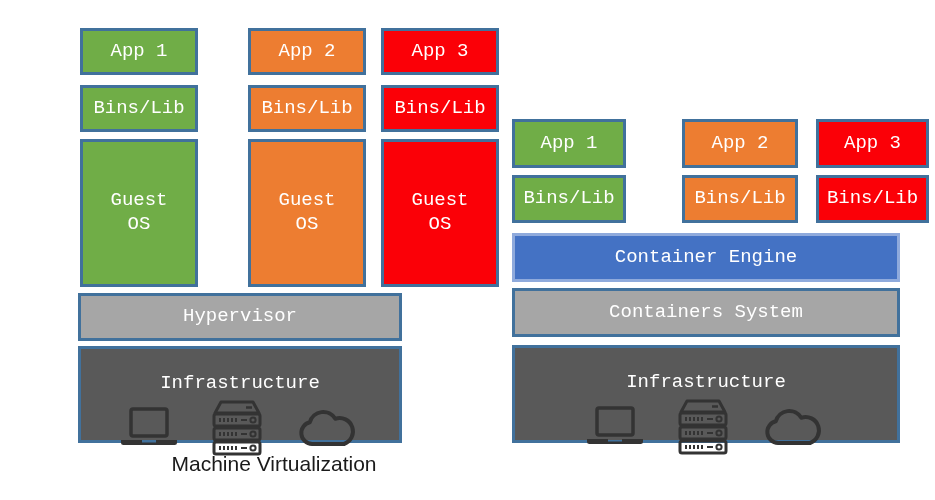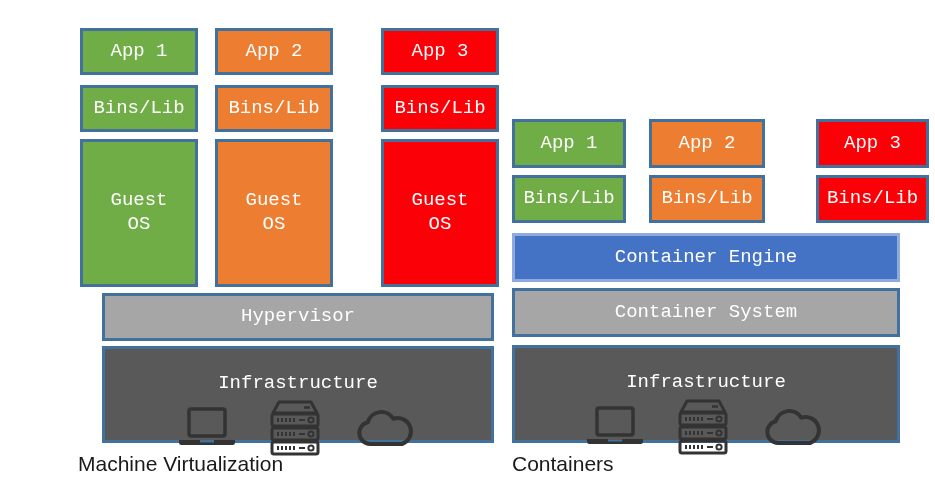--- a/index.html
+++ b/index.html
@@ -9,47 +9,47 @@
     position:relative; width:935px; height:500px; background:#fff; overflow:hidden;
   }
   .box {
     position:absolute;
     border:3px solid var(--border);
     color:var(--text_light);
     display:flex; align-items:center; justify-content:center;
     font-size:19px; text-align:center; line-height:1.25;font-family:Liberation Mono, monospace;
   }
   .green  { background:var(--green); }
-  .orange { background:var(--orange); }
+  .orange { background:var(--orange);margin-left:33px; }
   .red    { background:var(--red);margin-left:29px; }
   .guest .label { white-space:pre-line; }
   .bar-hyper, .bar-os { background:var(--light_gray); }
   .bar-engine { background:var(--blue); border-color:var(--engine_border);align-items:center; }
   .infra {
     background:var(--dark_gray);
     flex-direction:column; justify-content:flex-start;
     padding-top:23px;
   }
   .infra-label { font-size:19px; color:var(--text_light); }
   .icon-row {
     display:flex; align-items:center; gap:32px; margin-top:4px;
   }
   .icon-row svg { display:block; }
   .diagram-title {
-    position:absolute; 
+    position:absolute; text-align:center;
     font-size:21px; color:var(--text_dark);
   }
   
   .l-c1 { left:80px;  width:118px; }
   .l-c2 { left:215px; width:118px; }
   .l-c3 { left:352px; width:118px; }
   .l-app   { top:28px;  height:47px; }
   .l-bins  { top:85px;  height:47px; }
   .l-guest { top:139px; height:148px; }
-  .l-bar   { left:78px; width:392px;margin-left:24px; }
+  .l-bar   { left:78px; width:324px; }
   .l-hyper { top:293px; height:48px; }
   .l-infra { top:346px; height:97px; }
   .l-title { left:78px; width:392px; top:452px; }
   
   .r-c1 { left:512px; width:114px; }
   .r-c2 { left:649px; width:116px; }
   .r-c3 { left:787px; width:113px; }
   .r-app  { top:119px; height:49px; }
   .r-bins { top:175px; height:48px; }
   .r-bar  { left:512px; width:388px; }
@@ -178,21 +178,21 @@
       <span class="label">Bins/Lib</span>
     </div>
   <div class="box red r-c3 r-bins">
       <span class="label">Bins/Lib</span>
     </div>
 
   <div class="box bar-engine r-bar r-engine">
       <span class="label">Container Engine</span>
     </div>
   <div class="box bar-os r-bar r-os">
-      <span class="label">Container System</span>
+      <span class="label">Containers System</span>
     </div>
 
   <div class="box infra r-bar r-infra">
     <span class="infra-label">Infrastructure</span>
     <div class="icon-row">
       <span>
         <svg width="58" height="44" viewBox="0 0 58 44">
           <rect x="11" y="3" width="36" height="27" rx="2" fill="none" stroke="var(--icon)" stroke-width="3.5"></rect>
           <path d="M1,34 h21 v2.5 h14 v-2.5 h21 v2.5 a2.5,2.5 0 0 1 -2.5,2.5 h-51 a2.5,2.5 0 0 1 -2.5,-2.5 z" fill="var(--icon)"></path>
         </svg>
@@ -240,15 +240,14 @@
         </svg>
       </span>
       <span>
         <svg width="64" height="42" viewBox="0 0 64 42">
           <path d="M48,37 H16 a11,11 0 0 1 -2.2,-21.7 a14,14 0 0 1 25.5,-3.5 a9.5,9.5 0 0 1 8.7,25.2 z" fill="none" stroke="var(--icon)" stroke-width="4" stroke-linejoin="round"></path>
         </svg>
       </span>
     </div>
   </div>
 
-  <div class="diagram-title r-title">Containers</div>
 
 </div>
 
 </body></html>

